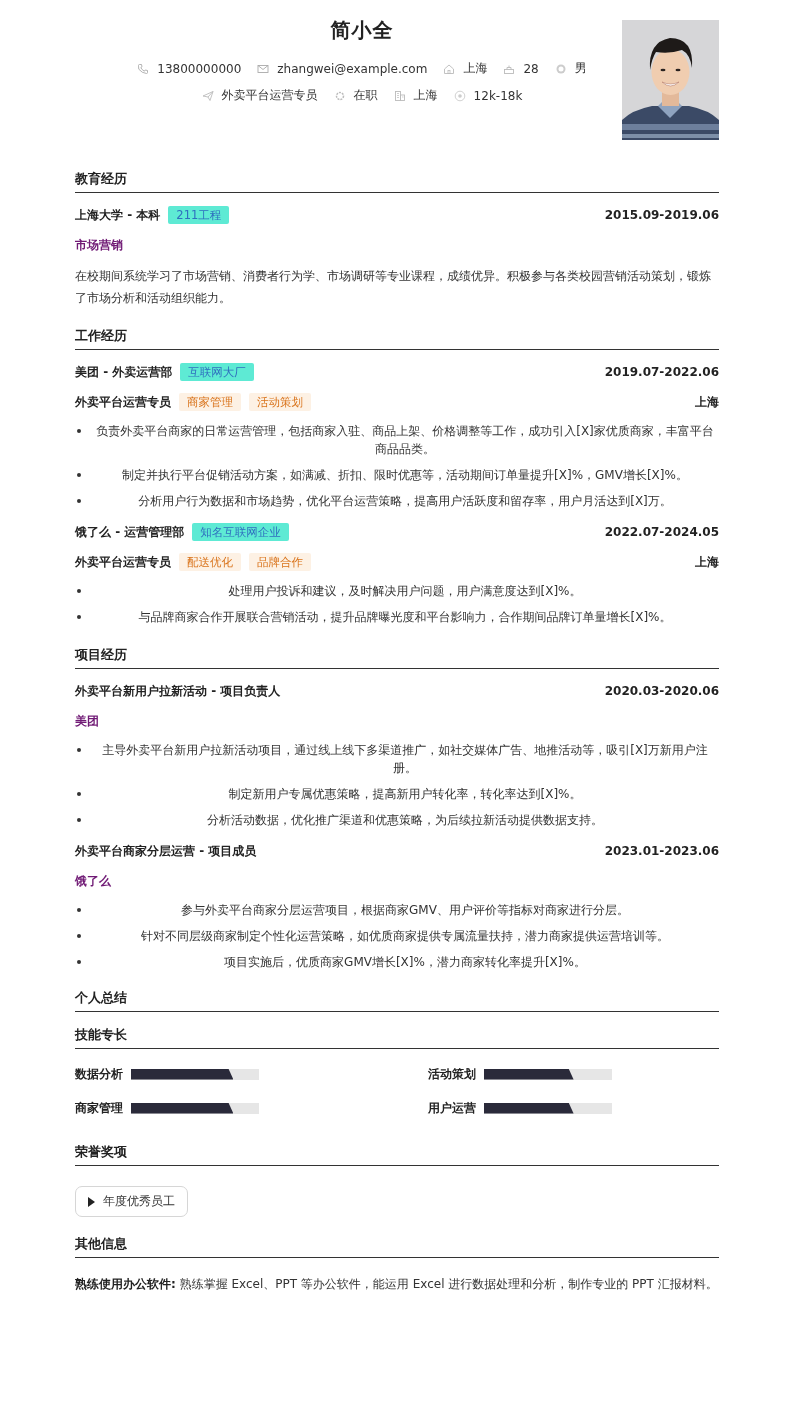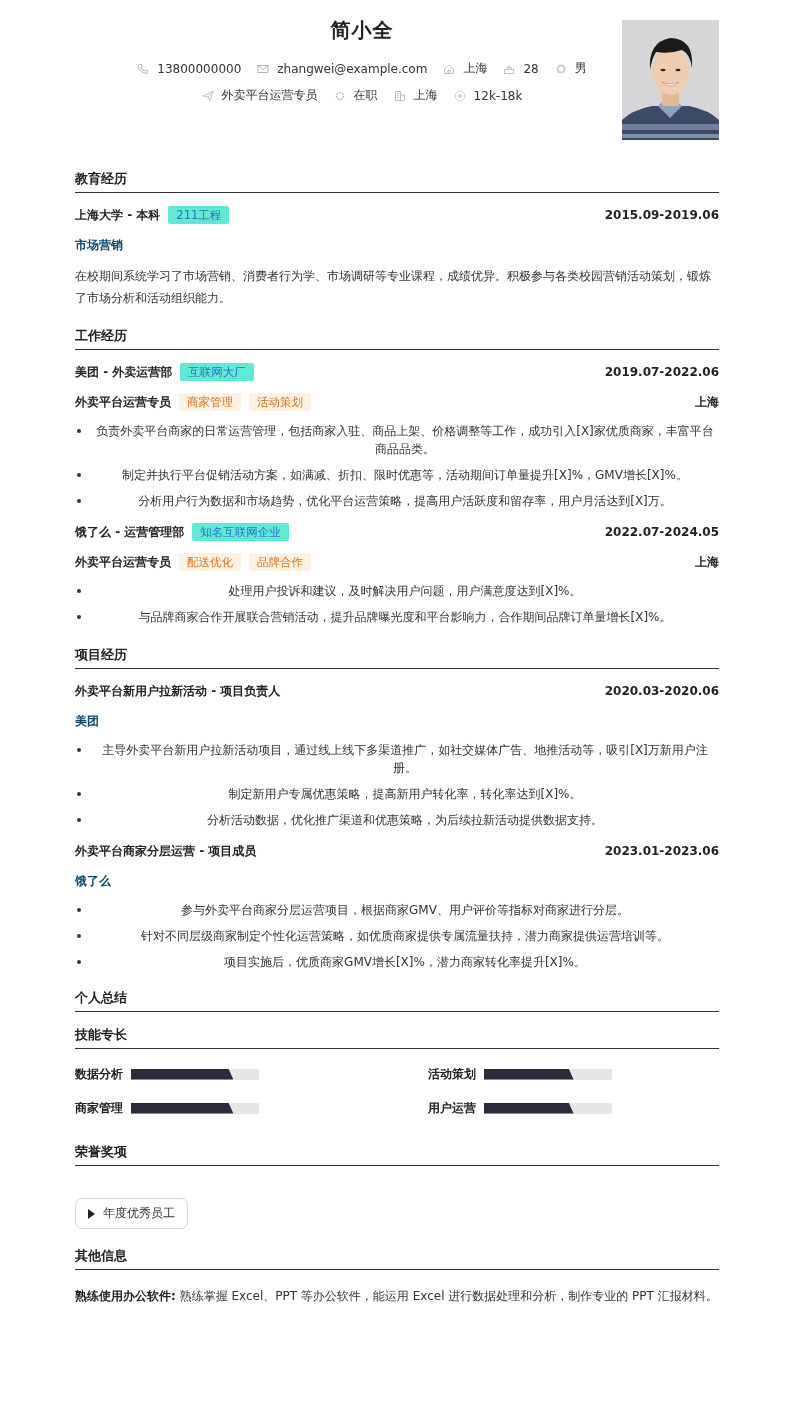--- a/index.html
+++ b/index.html
@@ -45,21 +45,21 @@
   }
   .row { display: flex; justify-content: space-between; align-items: center; height: 20px; margin-bottom: 10px; }
   .row-left { display: flex; align-items: flex-end; font-weight: bold; font-size: 12px; color: #222; }
   .row-right { font-weight: bold; font-size: 12px; color: #222; }
   .tag {
     display: inline-block; font-size: 11.5px; font-weight: normal;
     padding: 1px 8px; margin-left: 8px; border-radius: 2px; line-height: 16px;
   }
   .tag.blue { background: #5eead4; color: #2f6fbf; }
   .tag.orange { background: #fdf1e4; color: #d9731a; }
-  .sub { font-weight: bold; font-size: 12px; color: #0c4a6e; height: 20px; line-height: 20px; margin-bottom: 10px; }
+  .sub { font-weight: bold; font-size: 12px; color: #701a75; height: 20px; line-height: 20px; margin-bottom: 10px; }
   .para { font-size: 12px; line-height: 22px; color: #333; }
   ul.bullets { list-style: none; text-align: center; }
   ul.bullets li {
     position: relative; padding-left: 16px; font-size: 12px; color: #333;
     line-height: 18px; margin-bottom: 8px;
   }
   ul.bullets li::before {
     content: ""; position: absolute; left: 2px; top: 7px;
     width: 4px; height: 4px; border-radius: 50%; background: #333;
   }
@@ -326,21 +326,21 @@
         <span class="skill-label">用户运营</span>
         <div class="skill-bar">
             <div class="skill-fill" style="width:70%"></div>
           </div>
       </div>
     </div>
   </div>
 
   <div class="section" style="margin-top:28px;">
     <div class="section-title">荣誉奖项</div>
-    <div class="award" style="margin-top:20px;">
+    <div class="award" style="margin-top:8px;">
       <span class="tri"></span>
       <span>年度优秀员工</span>
     </div>
   </div>
 
   <div class="section" style="margin-top:18px;">
     <div class="section-title">其他信息</div>
     <div class="other" style="margin-top:16px;">
       <b>熟练使用办公软件:</b>
       <span>熟练掌握 Excel、PPT 等办公软件，能运用 Excel 进行数据处理和分析，制作专业的 PPT 汇报材料。</span>

